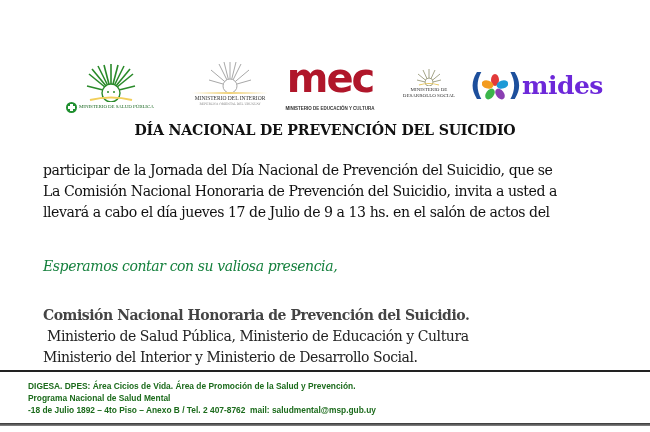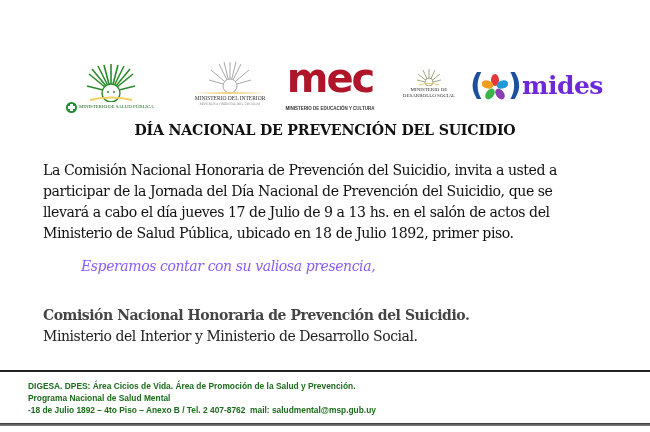--- a/index.html
+++ b/index.html
@@ -32,21 +32,21 @@
   #logo-mides .paren { position: absolute; top: -2px; font-family: "DejaVu Sans", sans-serif; font-size: 30px; font-weight: bold; color: #1d4f9c; line-height: 34px; }
   #logo-mides .paren.l { left: 0; }
   #logo-mides .paren.r { left: 38px; }
   #logo-mides .star { position: absolute; left: 12px; top: 4px; width: 26px; height: 26px; }
   #logo-mides .word { position: absolute; left: 52px; top: 0; font-family: "DejaVu Serif", serif; font-weight: bold; font-size: 25px; color: #6d28d9; line-height: 32px; letter-spacing: -0.5px; }
 
   .title { position: absolute; left: 0; width: 650px; top: 122px; text-align: center; font-family: "DejaVu Serif", serif; font-weight: bold; font-size: 14.2px; letter-spacing: -0.2px; color: #111; }
 
   .body-text { position: absolute; left: 43px; top: 160px; width: 600px; font-family: "DejaVu Serif", serif; font-size: 14.1px; line-height: 21px; color: #111; letter-spacing: -0.45px; }
   .body-text p { margin: 0; white-space: nowrap; }
-  .closing { position: absolute; left: 43px; top: 258px; font-family: "DejaVu Serif", serif; font-style: italic; font-size: 14px; color: #8b5cf6; letter-spacing: -0.4px; white-space: nowrap; margin-left: 38px; }
+  .closing { position: absolute; left: 43px; top: 258px; font-family: "DejaVu Serif", serif; font-style: italic; font-size: 14px; color: #15803d; letter-spacing: -0.4px; white-space: nowrap; }
   .signature { position: absolute; left: 43px; top: 297px; font-family: "DejaVu Serif", serif; font-size: 14px; line-height: 21px; color: #222; letter-spacing: -0.45px; }
   .signature p { margin: 0; white-space: nowrap; }
   .signature .bold { font-weight: bold; color: #444; margin-top: 8px; }
 
   .rule-top { position: absolute; left: 0; top: 370px; width: 650px; height: 2px; background: #222; }
   .rule-bottom { position: absolute; left: 0; top: 423px; width: 650px; height: 3px; background: linear-gradient(#333, #888); }
   .footer { position: absolute; left: 0; top: 380px; width: 650px; text-align: left; font-family: "Liberation Sans", sans-serif; font-weight: bold; font-size: 8.4px; line-height: 12.2px; color: #1c6b1c; padding-left: 28px; box-sizing: border-box; }
   .footer p { margin: 0; white-space: nowrap; }
 </style>
 </head>
@@ -132,30 +132,30 @@
       <ellipse cx="5.5" cy="10.5" rx="4" ry="6" fill="#f39c1f" transform="rotate(288 5.5 10.5)"></ellipse>
     </svg>
     <span class="paren r">)</span>
     <span class="word">mides</span>
   </div>
 </div>
 
 <div class="title">DÍA NACIONAL DE PREVENCIÓN DEL SUICIDIO</div>
 
 <div class="body-text">
+  <p>participar de la Jornada del Día Nacional de Prevención del Suicidio, que se</p>
   <p>La Comisión Nacional Honoraria de Prevención del Suicidio,  invita a usted a</p>
-  <p>participar de la Jornada del Día Nacional de Prevención del Suicidio, que se</p>
   <p>llevará a cabo el día jueves 17 de Julio de 9 a 13 hs. en el salón de actos del</p>
-  <p>Ministerio de Salud Pública, ubicado en 18 de Julio 1892, primer piso.</p>
 </div>
 
 <div class="closing">Esperamos contar con su valiosa presencia,</div>
 
 <div class="signature">
   <p class="bold">Comisión Nacional Honoraria de Prevención del Suicidio.</p>
+  <p style="white-space:pre;"> Ministerio de Salud Pública, Ministerio de Educación y Cultura</p>
   <p>Ministerio del Interior y Ministerio de Desarrollo Social.</p>
 </div>
 
 <div class="rule-top"></div>
 <div class="footer">
   <p>DIGESA. DPES: Área Cicios de Vida. Área de Promoción de la Salud y Prevención.</p>
   <p>Programa Nacional de Salud Mental</p>
   <p style="white-space:pre;">-18 de Julio 1892 – 4to Piso – Anexo B / Tel. 2 407-8762  mail: saludmental@msp.gub.uy</p>
 </div>
 <div class="rule-bottom"></div>

